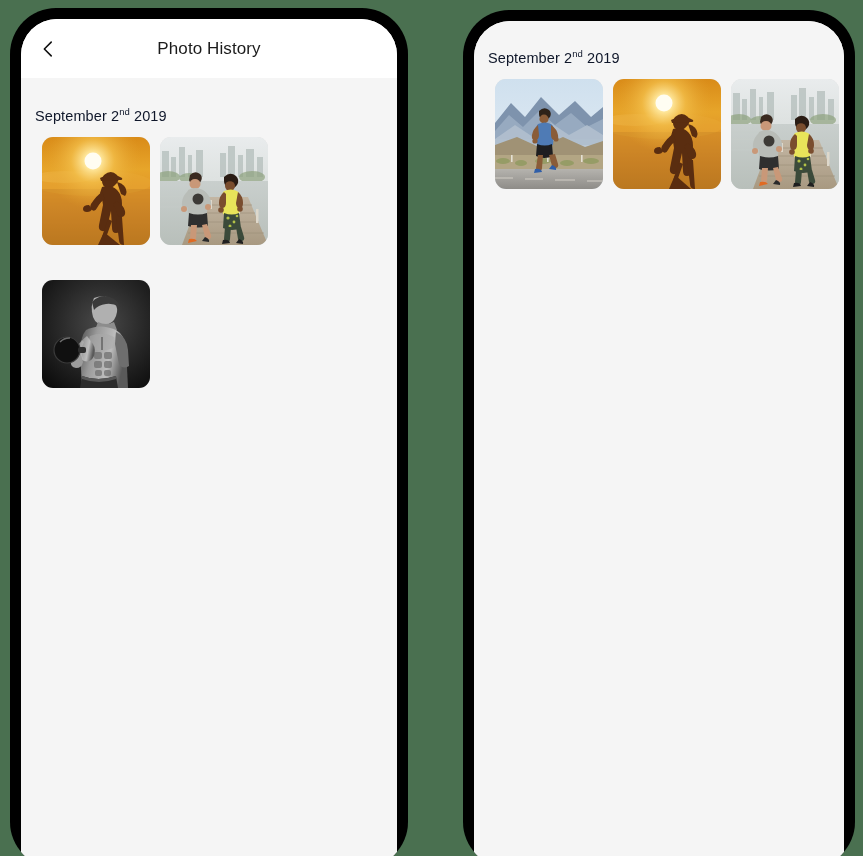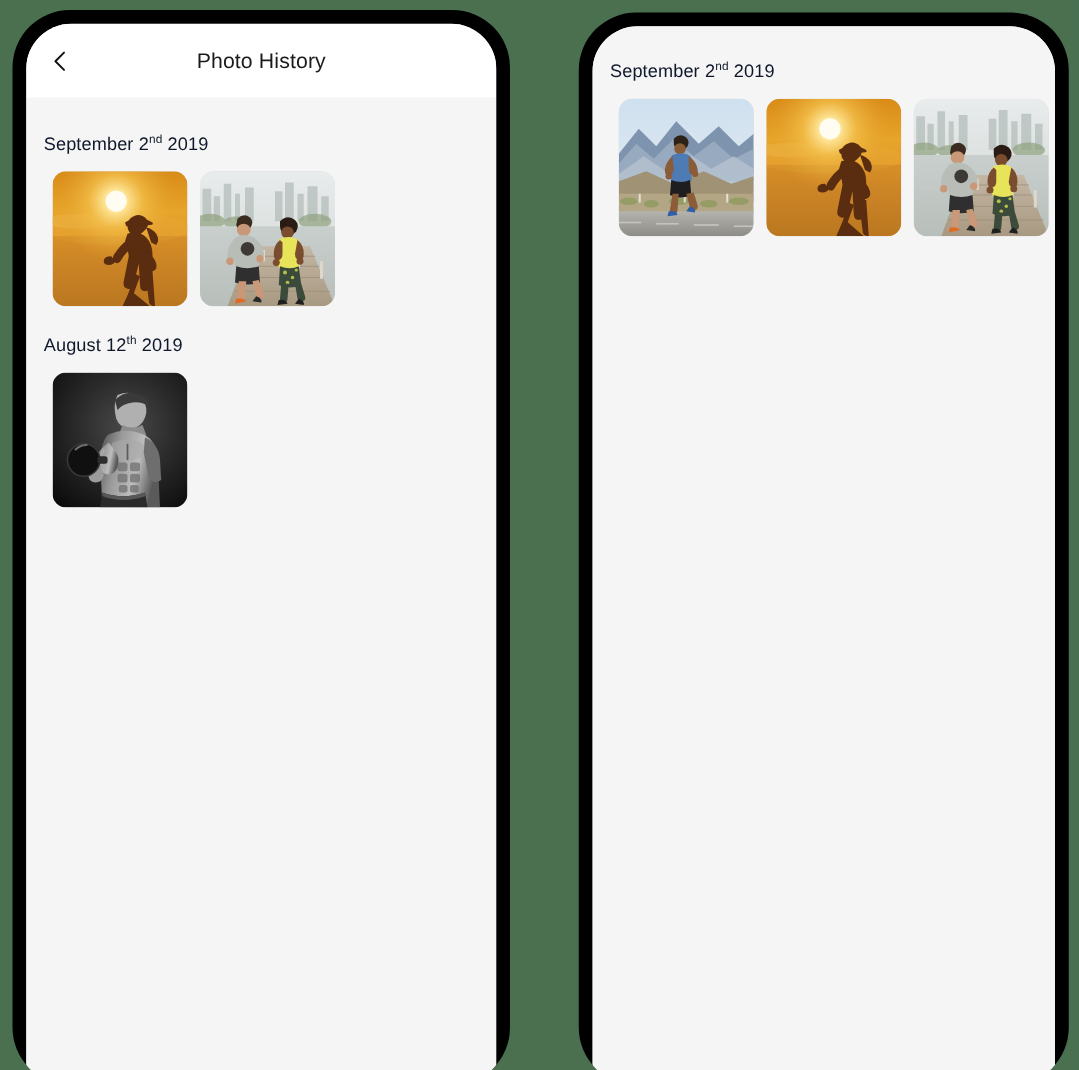--- a/index.html
+++ b/index.html
@@ -250,21 +250,20 @@
                 <path d="M63 103 q6-1 7 3 l-8 1z" fill="#1f1f1f"></path>
                 <path d="M79 102 q5 2 4 5 l-7-1z" fill="#1f1f1f"></path>
               </g>
             </svg>
           </div>
 
         </div>
       </div>
 
       <div class="date-section">
-        <div class="date-label"><span>August 12</span><sup>th</sup><span> 2019</span></div>
 
         <div class="thumb-row">
           <div class="thumb">
             <svg viewBox="0 0 108 108" preserveAspectRatio="none">
               <defs>
                 <radialGradient id="bgBW" cx="0.55" cy="0.4" r="0.75">
                   <stop offset="0" stop-color="#4a4a4a"></stop>
                     <stop offset="0.5" stop-color="#2a2a2a"></stop>
                   <stop offset="1" stop-color="#0c0c0c"></stop>
                 </radialGradient>

